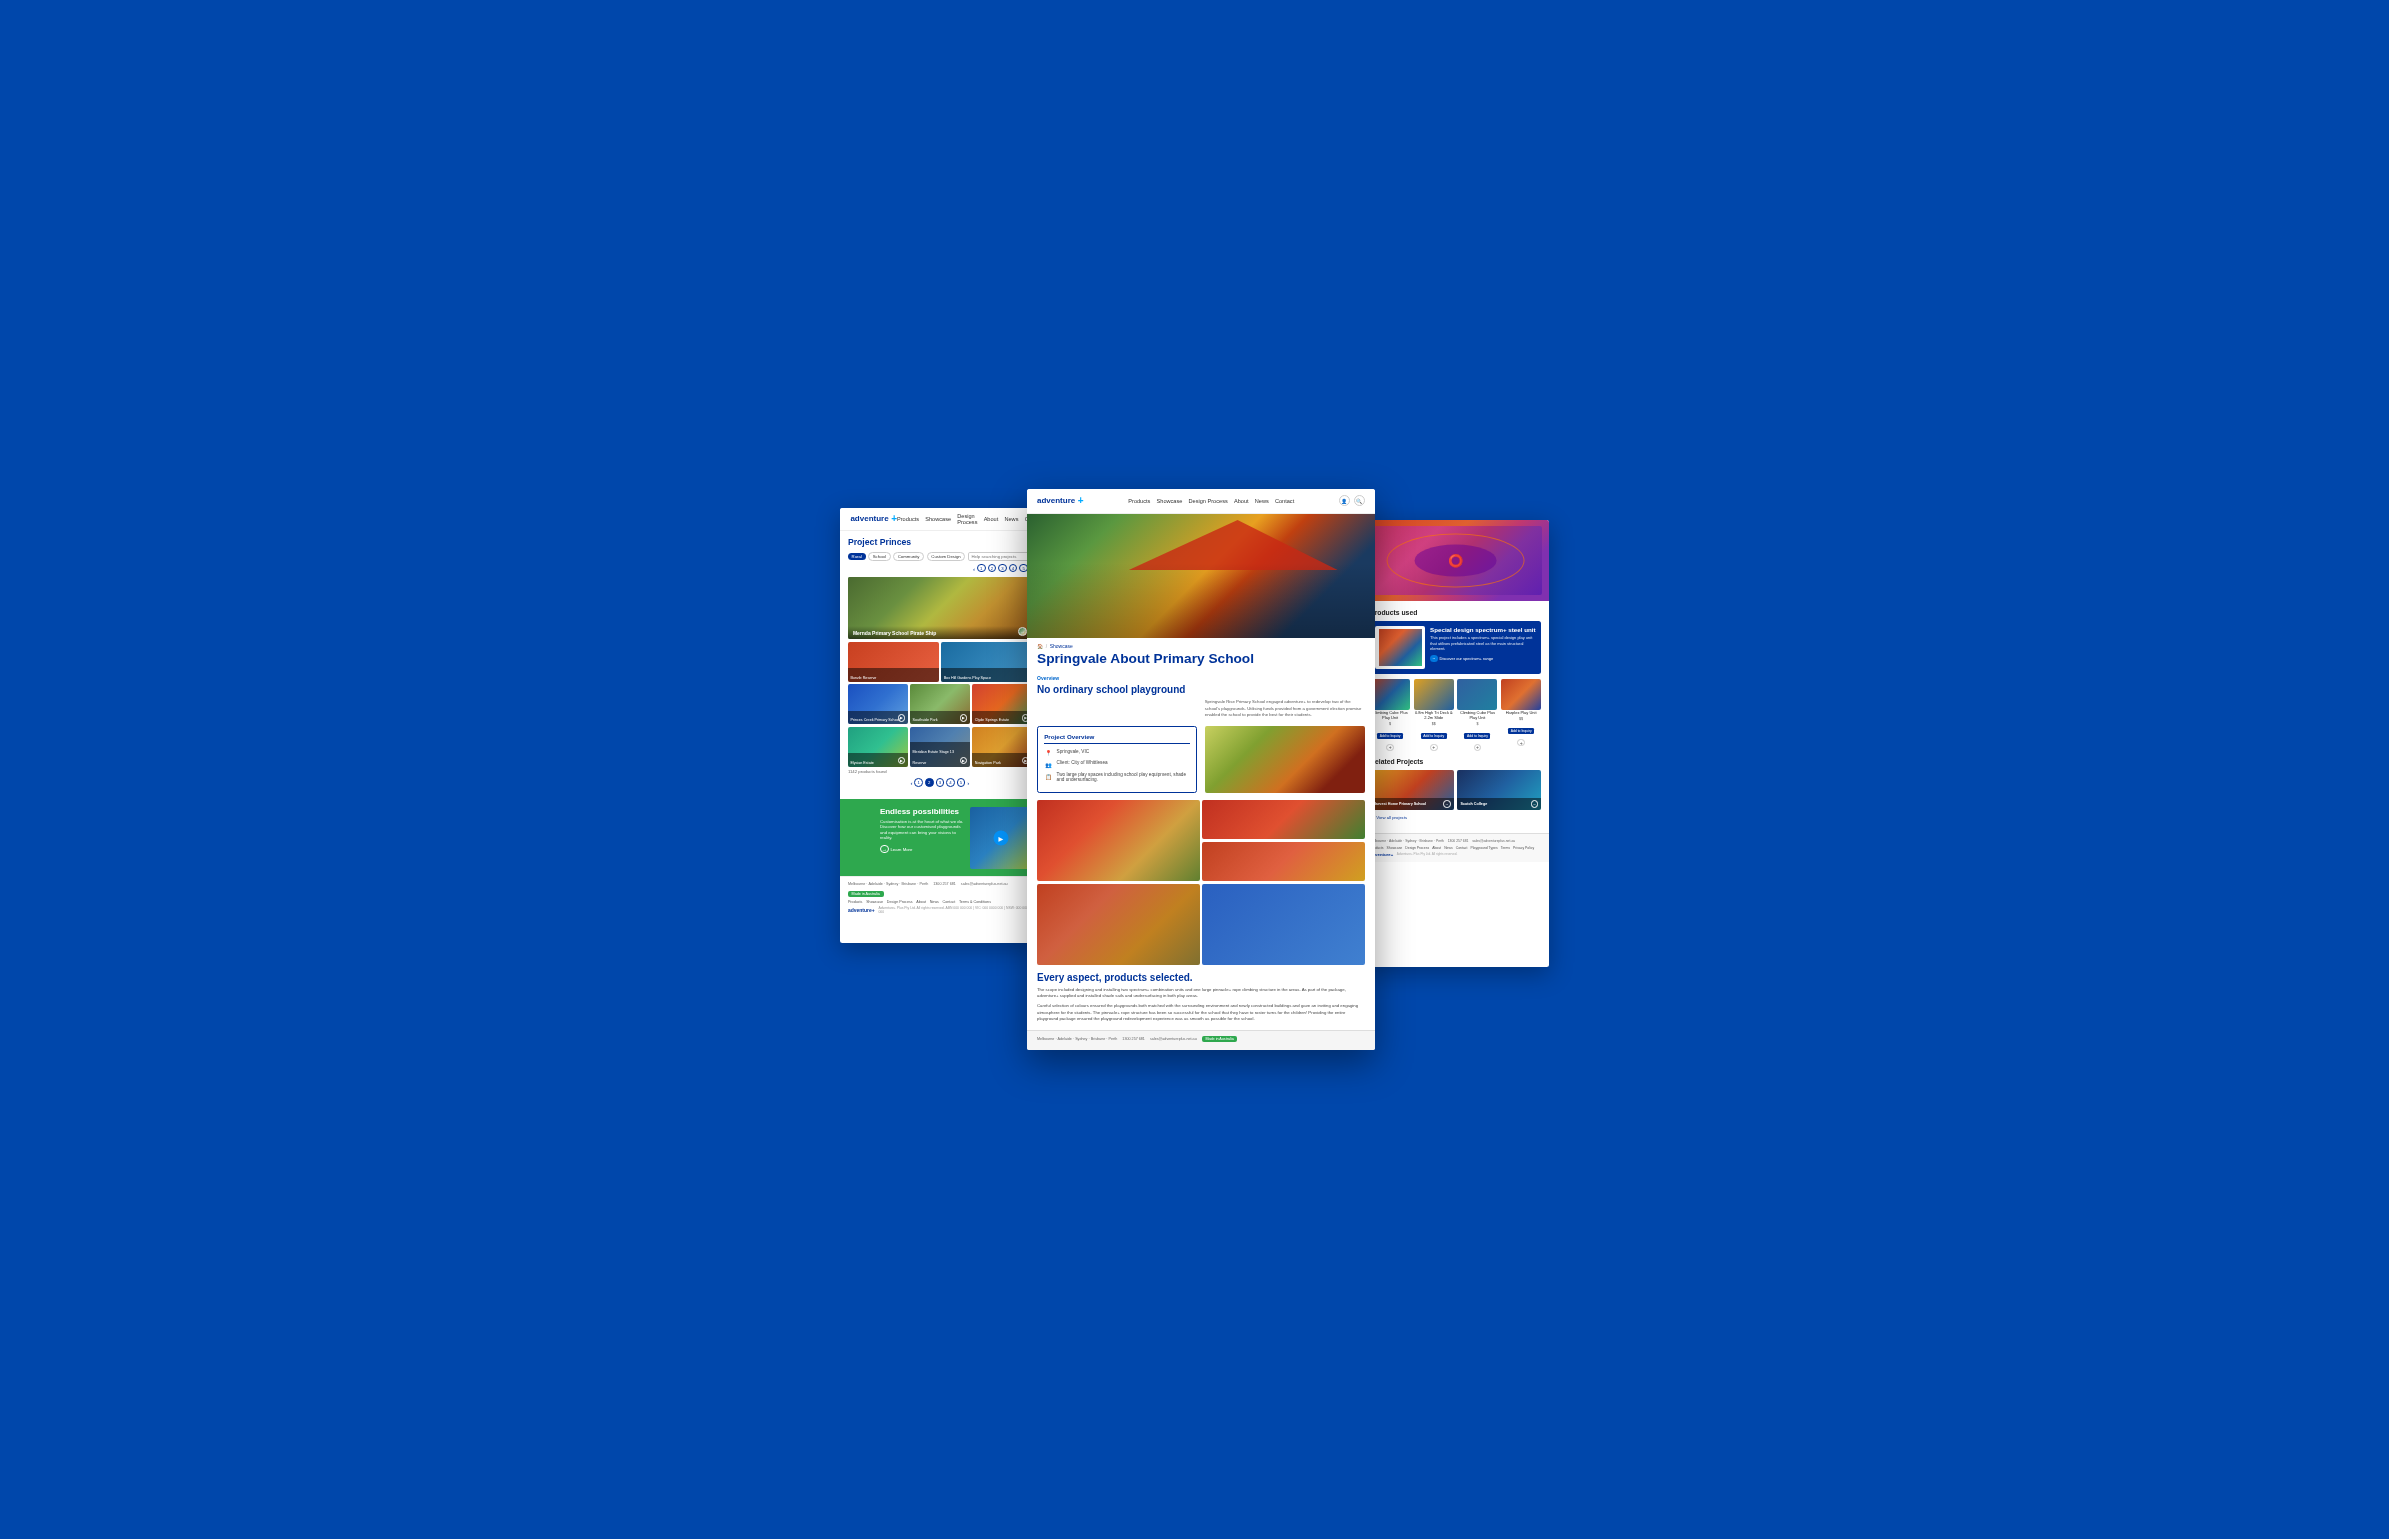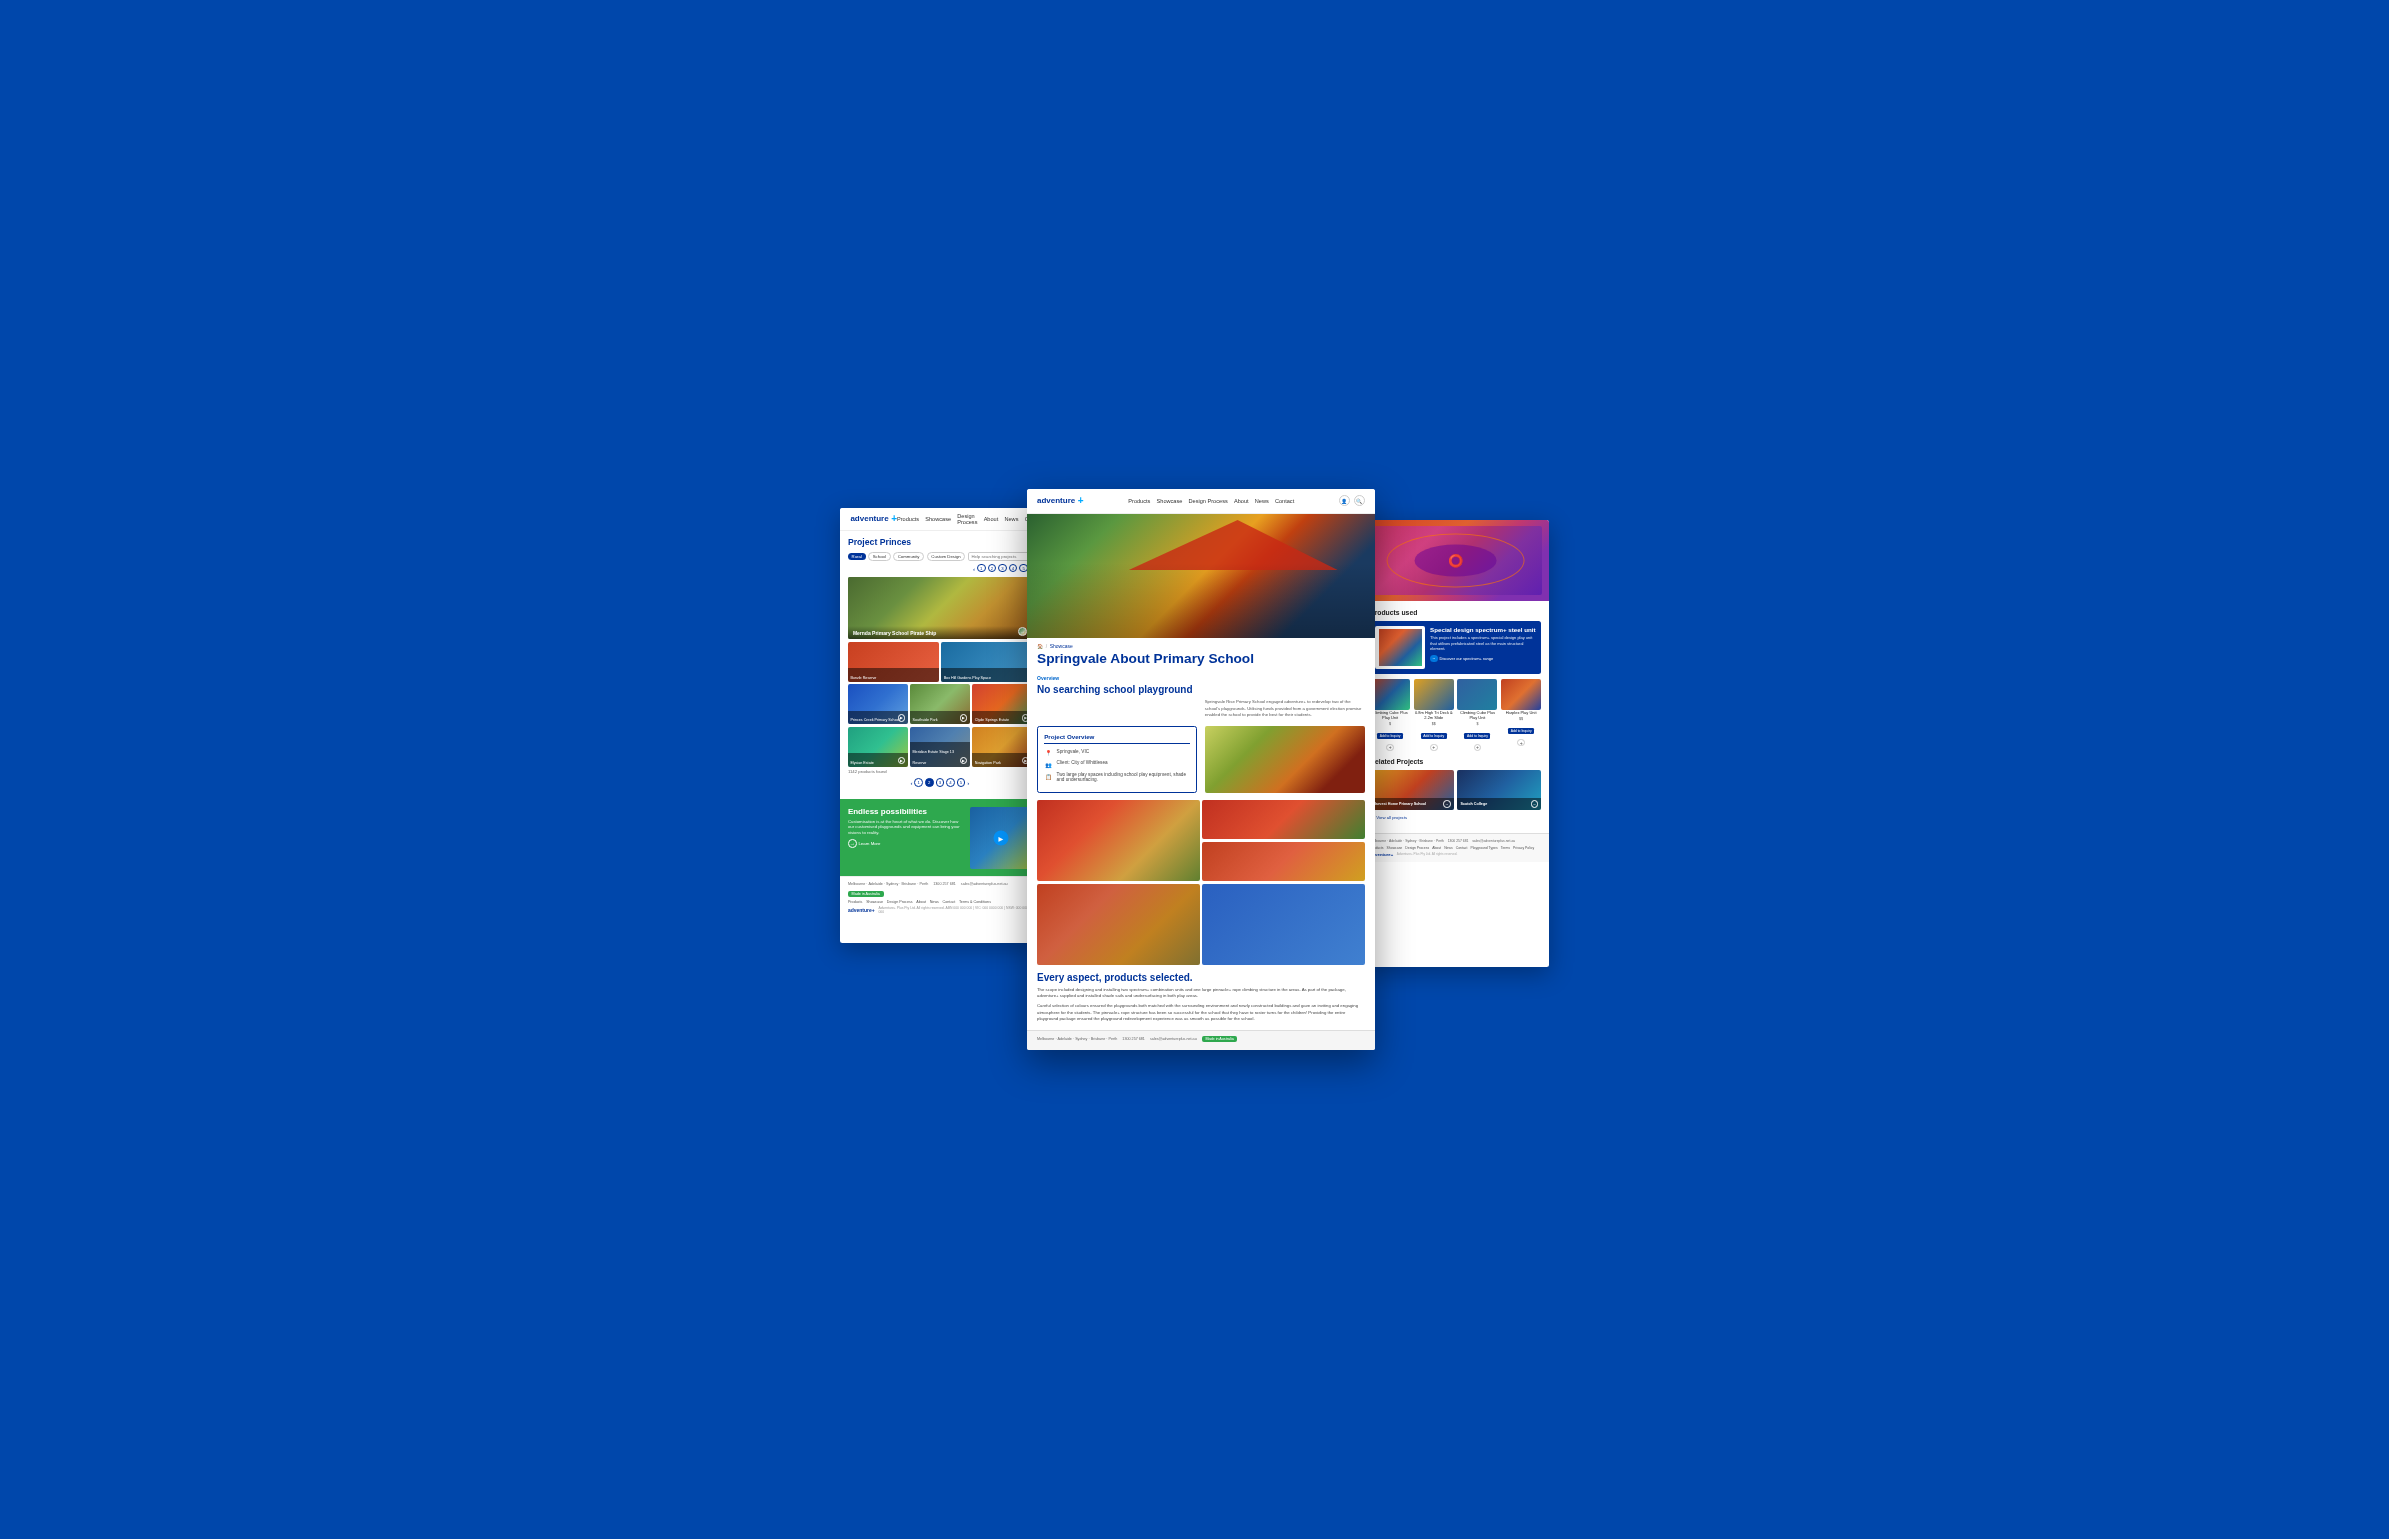--- a/index.html
+++ b/index.html
@@ -287,21 +287,21 @@
     }
 
     
     .cta-section {
       background: #2ea84e;
       padding: 7.5px;
       display: flex;
       gap: 5px;
       margin-top: 2.5px;
     }
-    .cta-text { flex: 1; }
+    .cta-text { flex: 1; margin-left: 32px; }
     .cta-title {
       color: #fff;
       font-size: 8px;
       font-weight: bold;
       line-height: 1.2;
       margin-bottom: 2.5px;
     }
     .cta-desc {
       color: rgba(255,255,255,0.9);
       font-size: 4.3px;
@@ -958,21 +958,21 @@
 
     <div class="breadcrumb">
       <span>🏠</span>
       <span class="sep">/</span>
       <span class="current">Showcase</span>
     </div>
 
     <div class="center-title">Springvale About Primary School</div>
 
     <div class="overview-tag">Overview</div>
-    <div class="section-headline">No searching school playground</div>
+    <div class="section-headline">No ordinary school playground</div>
     <div class="section-body">
       <div class="section-body-left"></div>
       <div class="section-body-right">Springvale Rise Primary School engaged adventure+ to redevelop two of the school's playgrounds. Utilising funds provided from a government election promise enabled the school to provide the best for their students.</div>
     </div>
 
     <div style="display:flex;gap:7.5px;padding:0 10px 7.5px;">
       <div style="flex:1;">
         <div class="project-overview-box" style="margin:0;">
           <div class="po-title">Project Overview</div>
           <div class="po-row">

